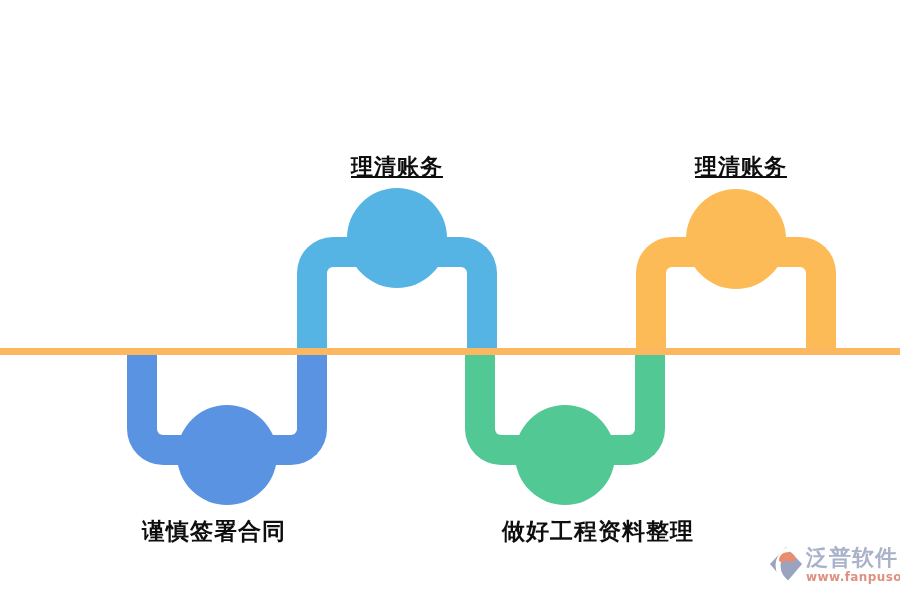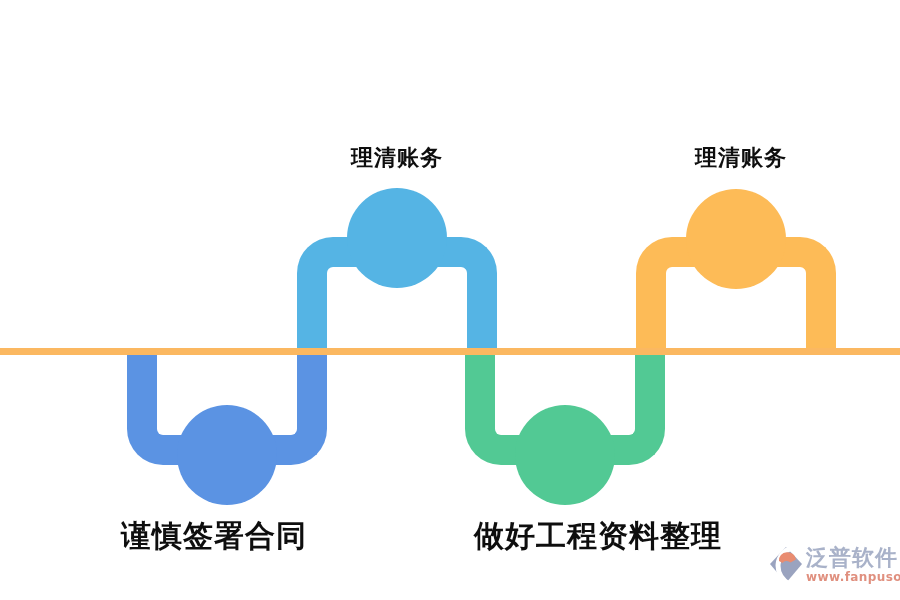--- a/index.html
+++ b/index.html
@@ -49,22 +49,22 @@
   
   .label{
     position:absolute;
     width:300px;
     text-align:center;
     font-weight:bold;
     color:#0e0e0e;
     letter-spacing:1px;
     z-index:4;
   }
-  .label.above{top:143px;font-size:22px;}
-  .label.below{top:516px;font-size:30px;}
+  .label.above{top:152px;font-size:22px;text-decoration:underline;}
+  .label.below{top:516px;font-size:23px;}
 
   
   .watermark{
     position:absolute;
     left:768px;top:545px;
     display:flex;align-items:flex-start;
     z-index:5;
   }
   .wm-mark{width:36px;height:40px;margin-right:2px;}
   .wm-text{display:flex;flex-direction:column;}

